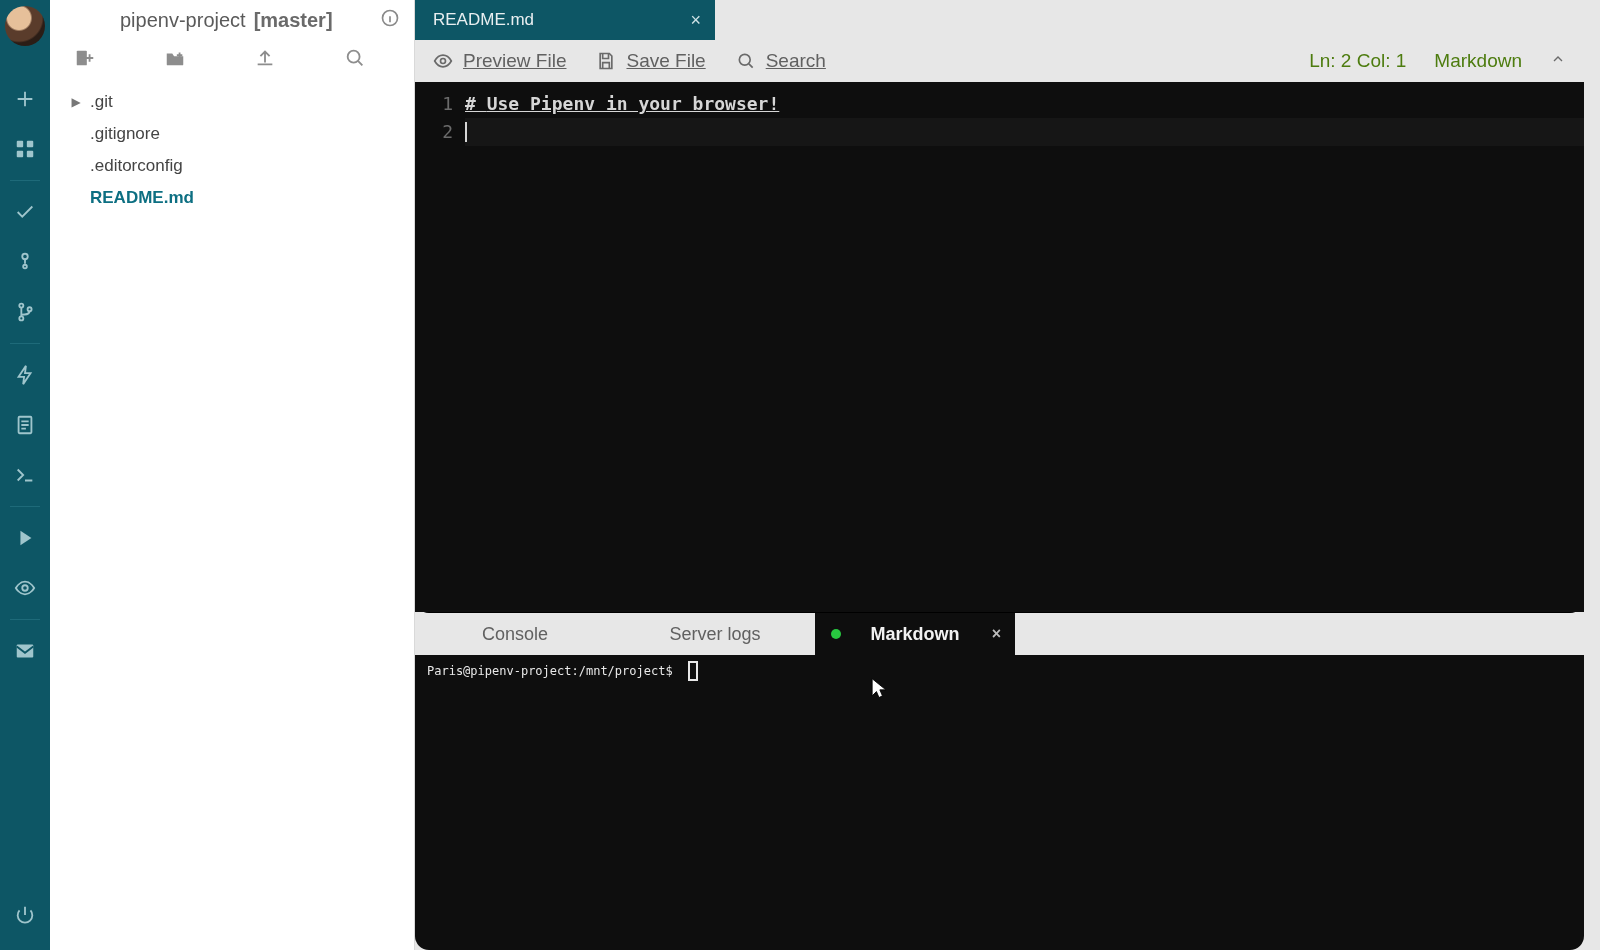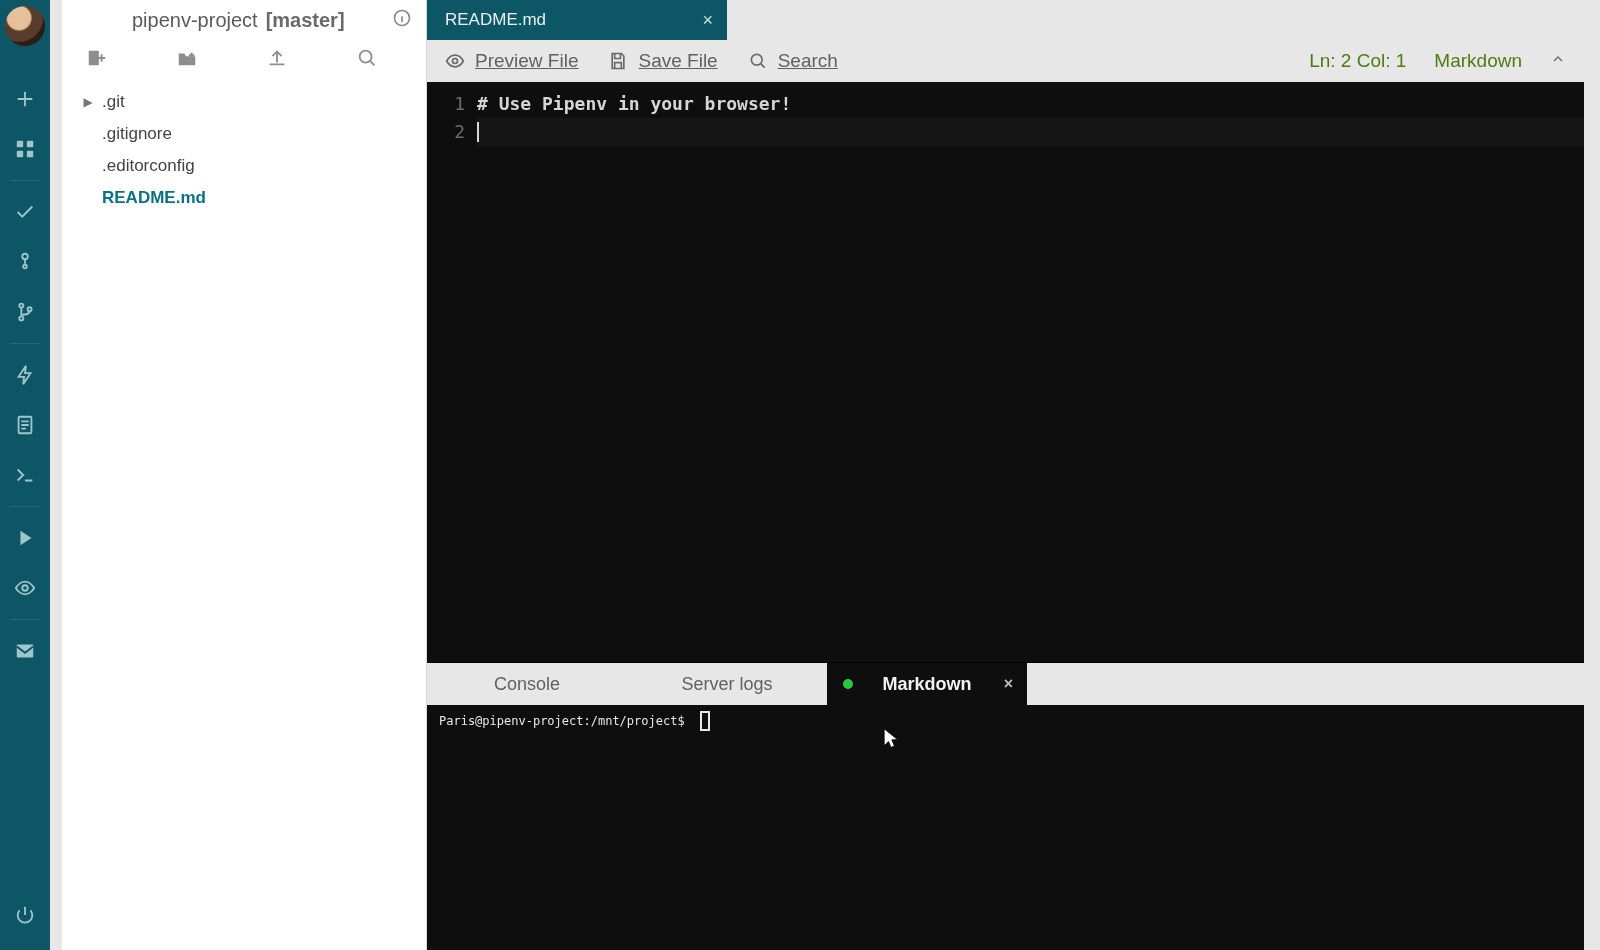--- a/index.html
+++ b/index.html
@@ -9,21 +9,21 @@
   
   .activity-bar { width:50px; background:#0d5665; display:flex; flex-direction:column; align-items:center; padding-top:6px; flex:0 0 50px; }
   .activity-bar .avatar { width:40px; height:40px; border-radius:50%; background:radial-gradient(circle at 35% 30%, #e6c09a 0 30%, #5a3c2b 35% 60%, #2b1d16 65%); margin-bottom:28px; }
   .activity-bar .act-btn { width:50px; height:50px; display:flex; align-items:center; justify-content:center; cursor:pointer; position:relative; }
   .activity-bar .act-btn svg { width:22px; height:22px; stroke:#9fc5cc; fill:none; stroke-width:2; }
   .activity-bar .act-btn.solid svg { fill:#9fc5cc; stroke:none; }
   .activity-bar .divider { width:30px; height:1px; background:#1e6a79; margin:6px 0; }
   .activity-bar .spacer { flex:1; }
 
   
-  .sidebar { width:365px; background:#ffffff; border-right:1px solid #d9d9d9; display:flex; flex-direction:column; flex:0 0 365px;margin-left:12px; }
+  .sidebar { width:365px; background:#ffffff; border-right:1px solid #d9d9d9; display:flex; flex-direction:column; flex:0 0 365px; }
   .sidebar-header { display:flex; align-items:center; height:40px; padding:0 14px 0 70px; color:#5a5a5a; }
   .sidebar-header .proj { font-size:20px; color:#5a5a5a; }
   .sidebar-header .branch { font-size:20px; font-weight:700; color:#6a6a6a; margin-left:8px; }
   .sidebar-header .info { margin-left:auto; }
   .sidebar-header .info svg{ width:20px; height:20px; stroke:#8a8a8a; fill:none; stroke-width:2;}
   .sidebar-toolbar { display:flex; align-items:center; height:40px; padding:0 16px; gap:52px; }
   .sidebar-toolbar .tbtn svg{ width:22px; height:22px; stroke:#8d8d8d; fill:#8d8d8d; stroke-width:0;}
   .sidebar-toolbar .tbtn.stroke svg{ fill:none; stroke-width:2;}
   .tbtn{cursor:pointer; padding:4px 8px;}
   .filetree { padding:6px 8px 0 8px; font-size:17px; color:#444; }
@@ -40,29 +40,29 @@
   .tab .close{ position:absolute; right:14px; top:50%; transform:translateY(-50%); font-size:18px; color:#cfe2e6; cursor:pointer;}
 
   .editor-toolbar{ height:42px; background:#e7e7e7; display:flex; align-items:center; padding:0 18px; color:#616161; font-size:19px; gap:30px;}
   .editor-toolbar .grp{ display:flex; align-items:center; gap:10px; cursor:pointer;text-decoration:underline;}
   .editor-toolbar .grp svg{ width:20px; height:20px; stroke:#6a6a6a; fill:none; stroke-width:2;}
   .editor-toolbar .right{ margin-left:auto; display:flex; align-items:center; gap:28px; color:#4d7c0f;}
   .editor-toolbar .chev-up svg{width:16px;height:16px;stroke:#6a6a6a;fill:none;stroke-width:2;}
 
   .editor{ flex:1; background:#0e0e0e; display:flex; font-family:Menlo, Consolas, monospace; font-size:18px; line-height:28px; min-height:0; overflow:hidden;}
   .gutter{ width:50px; text-align:right; padding:8px 12px 0 0; color:#6b6b6b; user-select:none;}
-  .code{ flex:1; padding:8px 0 0 0; color:#d6d6d6; position:relative;}
+  .code{ flex:1; padding:8px 0 0 0; color:#d6d6d6; position:relative;text-decoration:underline;}
   .code .line{ white-space:pre;}
   .code .line.active{ background:rgba(255,255,255,0.035);}  
   .tok-punct{ color:#d6d6d6; font-weight:700;}
   .tok-head{ color:#d6d6d6; font-weight:700;}
   .caret{ display:inline-block; width:2px; height:20px; background:#d6d6d6; vertical-align:middle; margin-bottom:3px;}
 
   
-  .panel{ height:288px; display:flex; flex-direction:column; background:#0e0e0e; color:#e8e8e8; border-top:1px solid #000;}
+  .panel{ height:338px; display:flex; flex-direction:column; background:#0e0e0e; color:#e8e8e8; border-top:1px solid #000;border-radius:14px;}
   .panel-tabs{ height:42px; display:flex; align-items:stretch; background:#0e0e0e;}
   .ptab{ flex:0 0 200px; display:flex; align-items:center; justify-content:center; font-size:18px; color:#616161; background:#e7e7e7; cursor:pointer; position:relative;}
   .ptab .dot{ width:10px; height:10px; border-radius:50%; background:#28c840; position:absolute; left:16px;}
   .ptab.active{ background:#0e0e0e; color:#f2f2f2; font-weight:600;}
   .ptab .close{ position:absolute; right:14px; color:#bcbcbc; font-size:16px;}
   .panel-rest{ flex:1; background:#e7e7e7;}
   .panel-body{ flex:1; padding:6px 12px; font-family:Menlo, Consolas, monospace; font-size:12px; position:relative;}
   .prompt{ color:#e8e8e8;}
   .term-caret{ display:inline-block; border:2px solid #e8e8e8; width:10px; height:20px; margin-left:8px; vertical-align:middle;}
 

